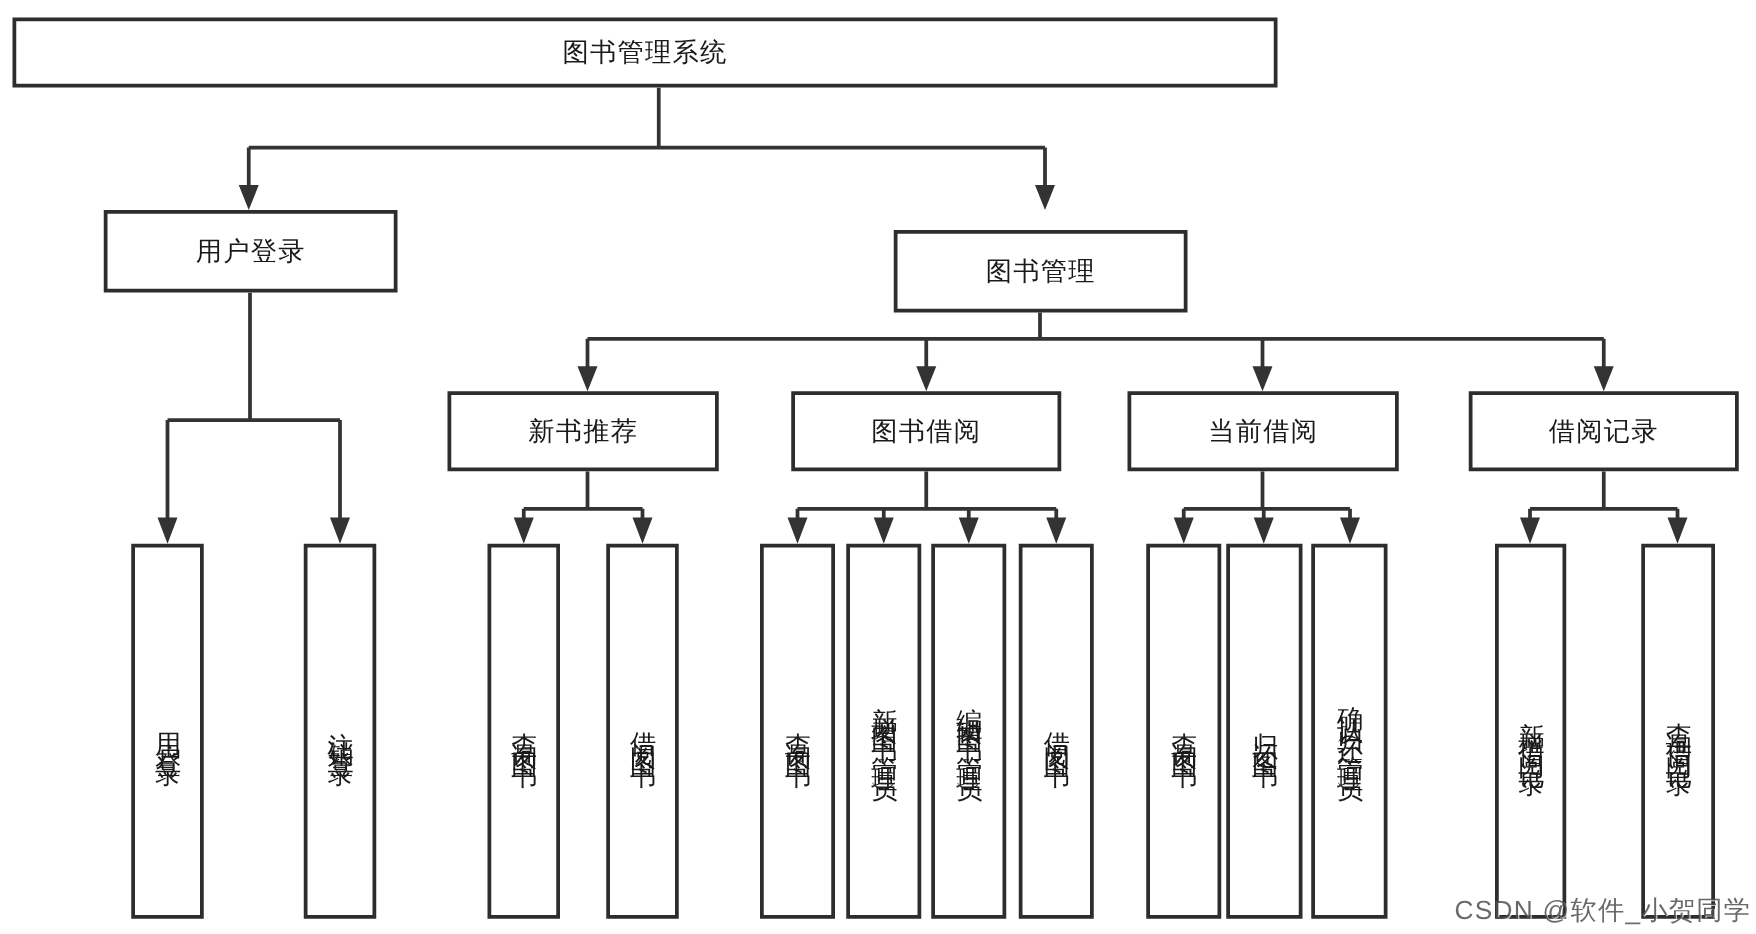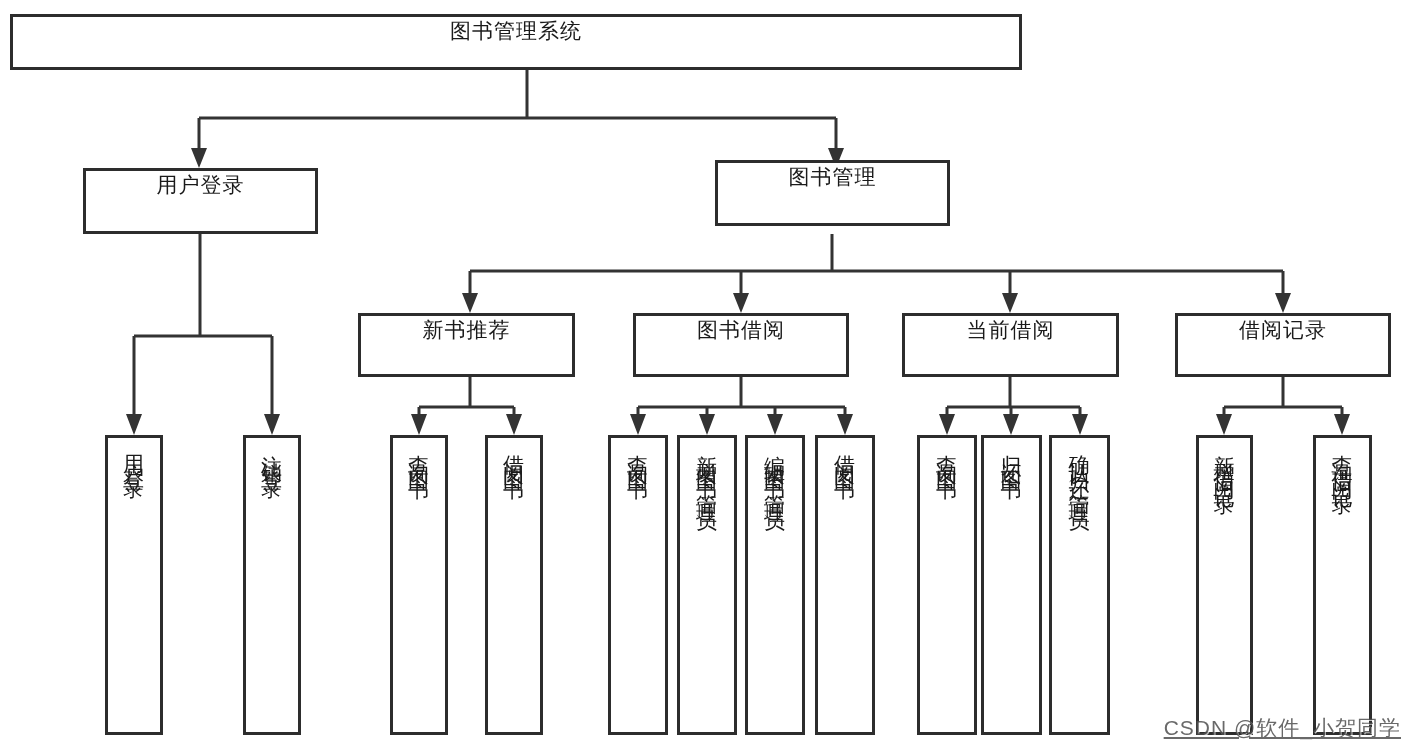--- a/index.html
+++ b/index.html
@@ -14,21 +14,21 @@
     height: 747px;
     background: #ffffff;
     overflow: hidden;
   }
   .box {
     position: absolute;
     box-sizing: border-box;
     border: 3px solid #2d2d2d;
     background: #ffffff;
     display: flex;
-    align-items: flex-start;
+    align-items: center;
     justify-content: center;
     color: #1a1a1a;
   }
   .h-box span {
     font-size: 21px;
     letter-spacing: 1px;
     white-space: nowrap;
   }
   .v-box span {
     writing-mode: vertical-rl;
@@ -47,21 +47,20 @@
     position: absolute;
     right: 4px;
     bottom: 5px;
     font-size: 21px;
     color: #4f4f4f;
     opacity: 0.85;
     letter-spacing: 1px;
     text-shadow: 1px 1px 0 rgba(255,255,255,0.8);
     white-space: nowrap;
     z-index: 5;
-    text-decoration: underline;
   }
 </style>
 </head>
 <body>
 
 <div id="canvas">
 
   <svg id="connectors" width="1405" height="747" viewBox="0 0 1405 747">
 
     <path fill="none" stroke="#333333" stroke-width="3" d="
@@ -96,21 +95,21 @@
       M1334 414 L1350 414 L1342 435 Z"></path>
   </svg>
 
   <div class="box h-box" style="left:10px; top:14px; width:1012px; height:56px">
     <span>图书管理系统</span>
   </div>
 
   <div class="box h-box" style="left:83px; top:168px; width:235px; height:66px">
     <span>用户登录</span>
   </div>
-  <div class="box h-box" style="left:715px; top:160px; width:235px; height:66px">
+  <div class="box h-box" style="left:715px; top:184px; width:235px; height:66px">
     <span>图书管理</span>
   </div>
 
   <div class="box h-box" style="left:358px; top:313px; width:217px; height:64px">
     <span>新书推荐</span>
   </div>
   <div class="box h-box" style="left:633px; top:313px; width:216px; height:64px">
     <span>图书借阅</span>
   </div>
   <div class="box h-box" style="left:902px; top:313px; width:217px; height:64px">

